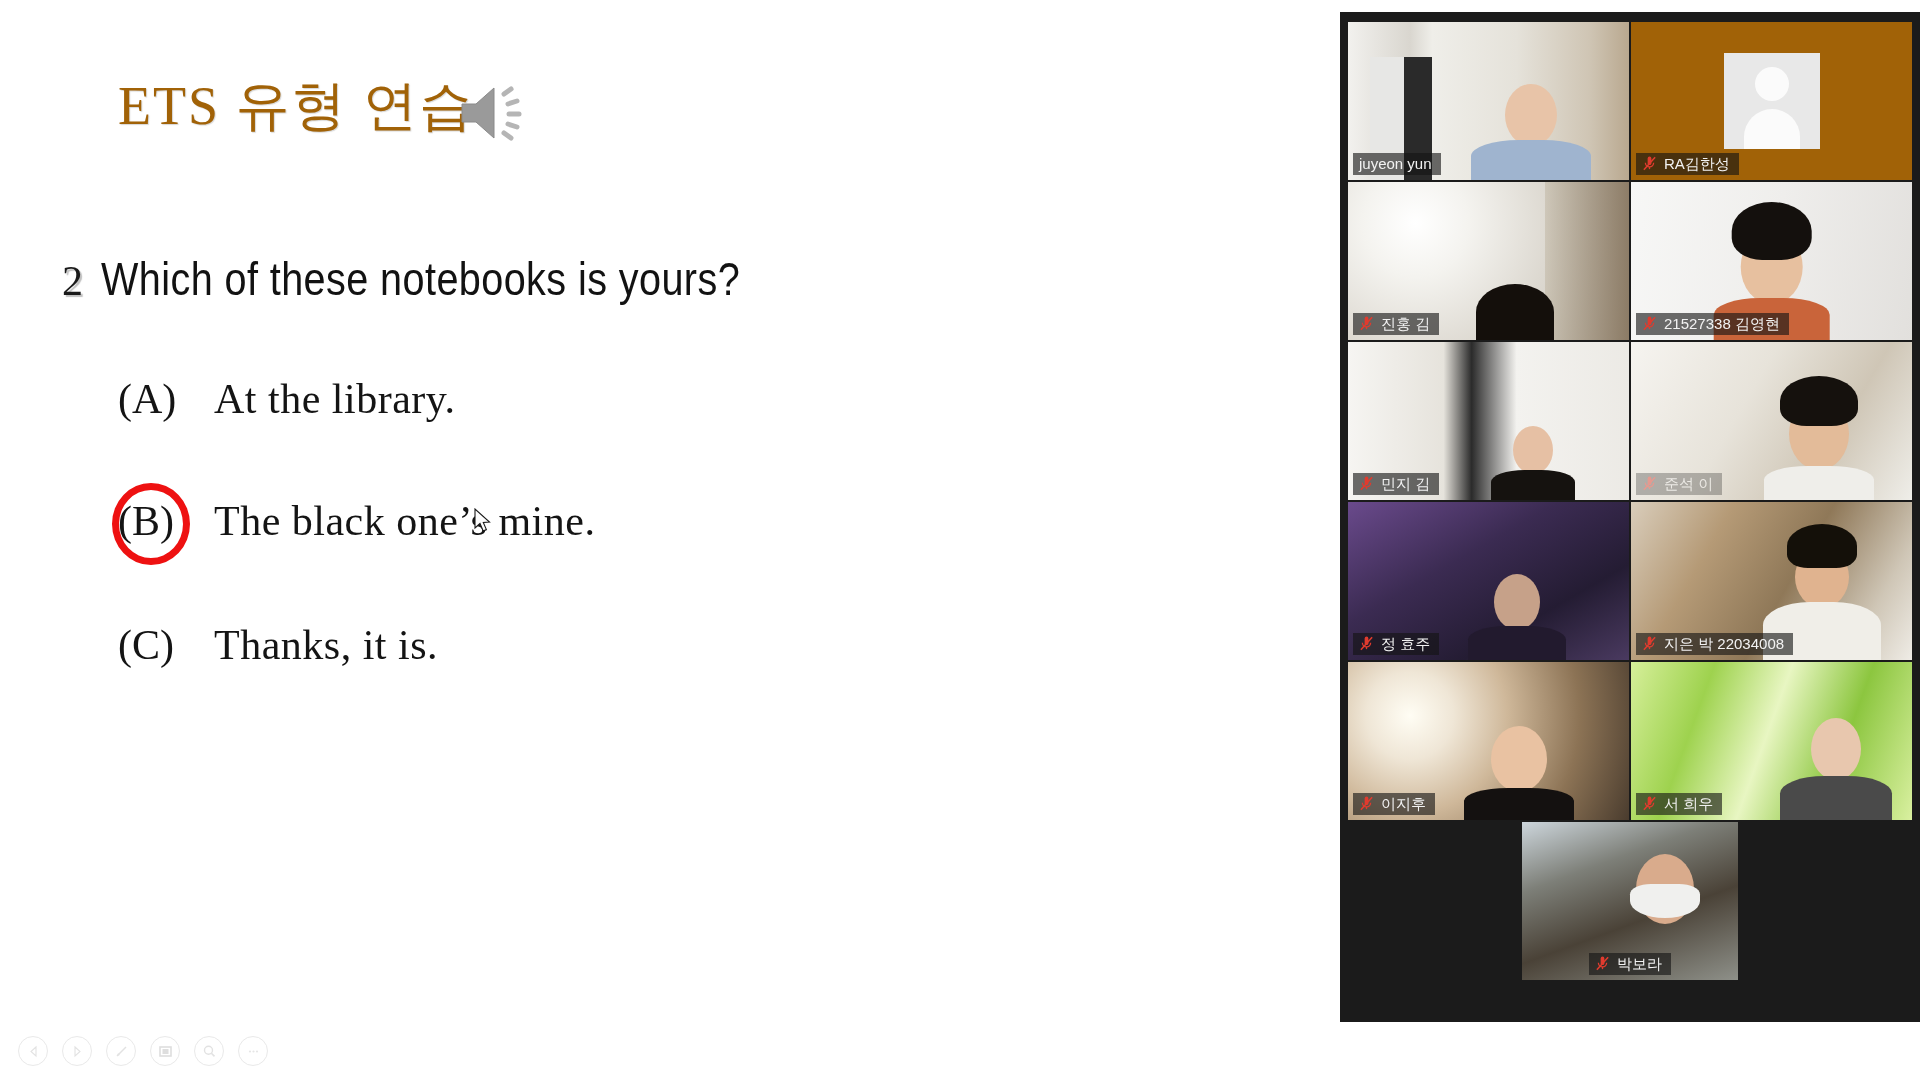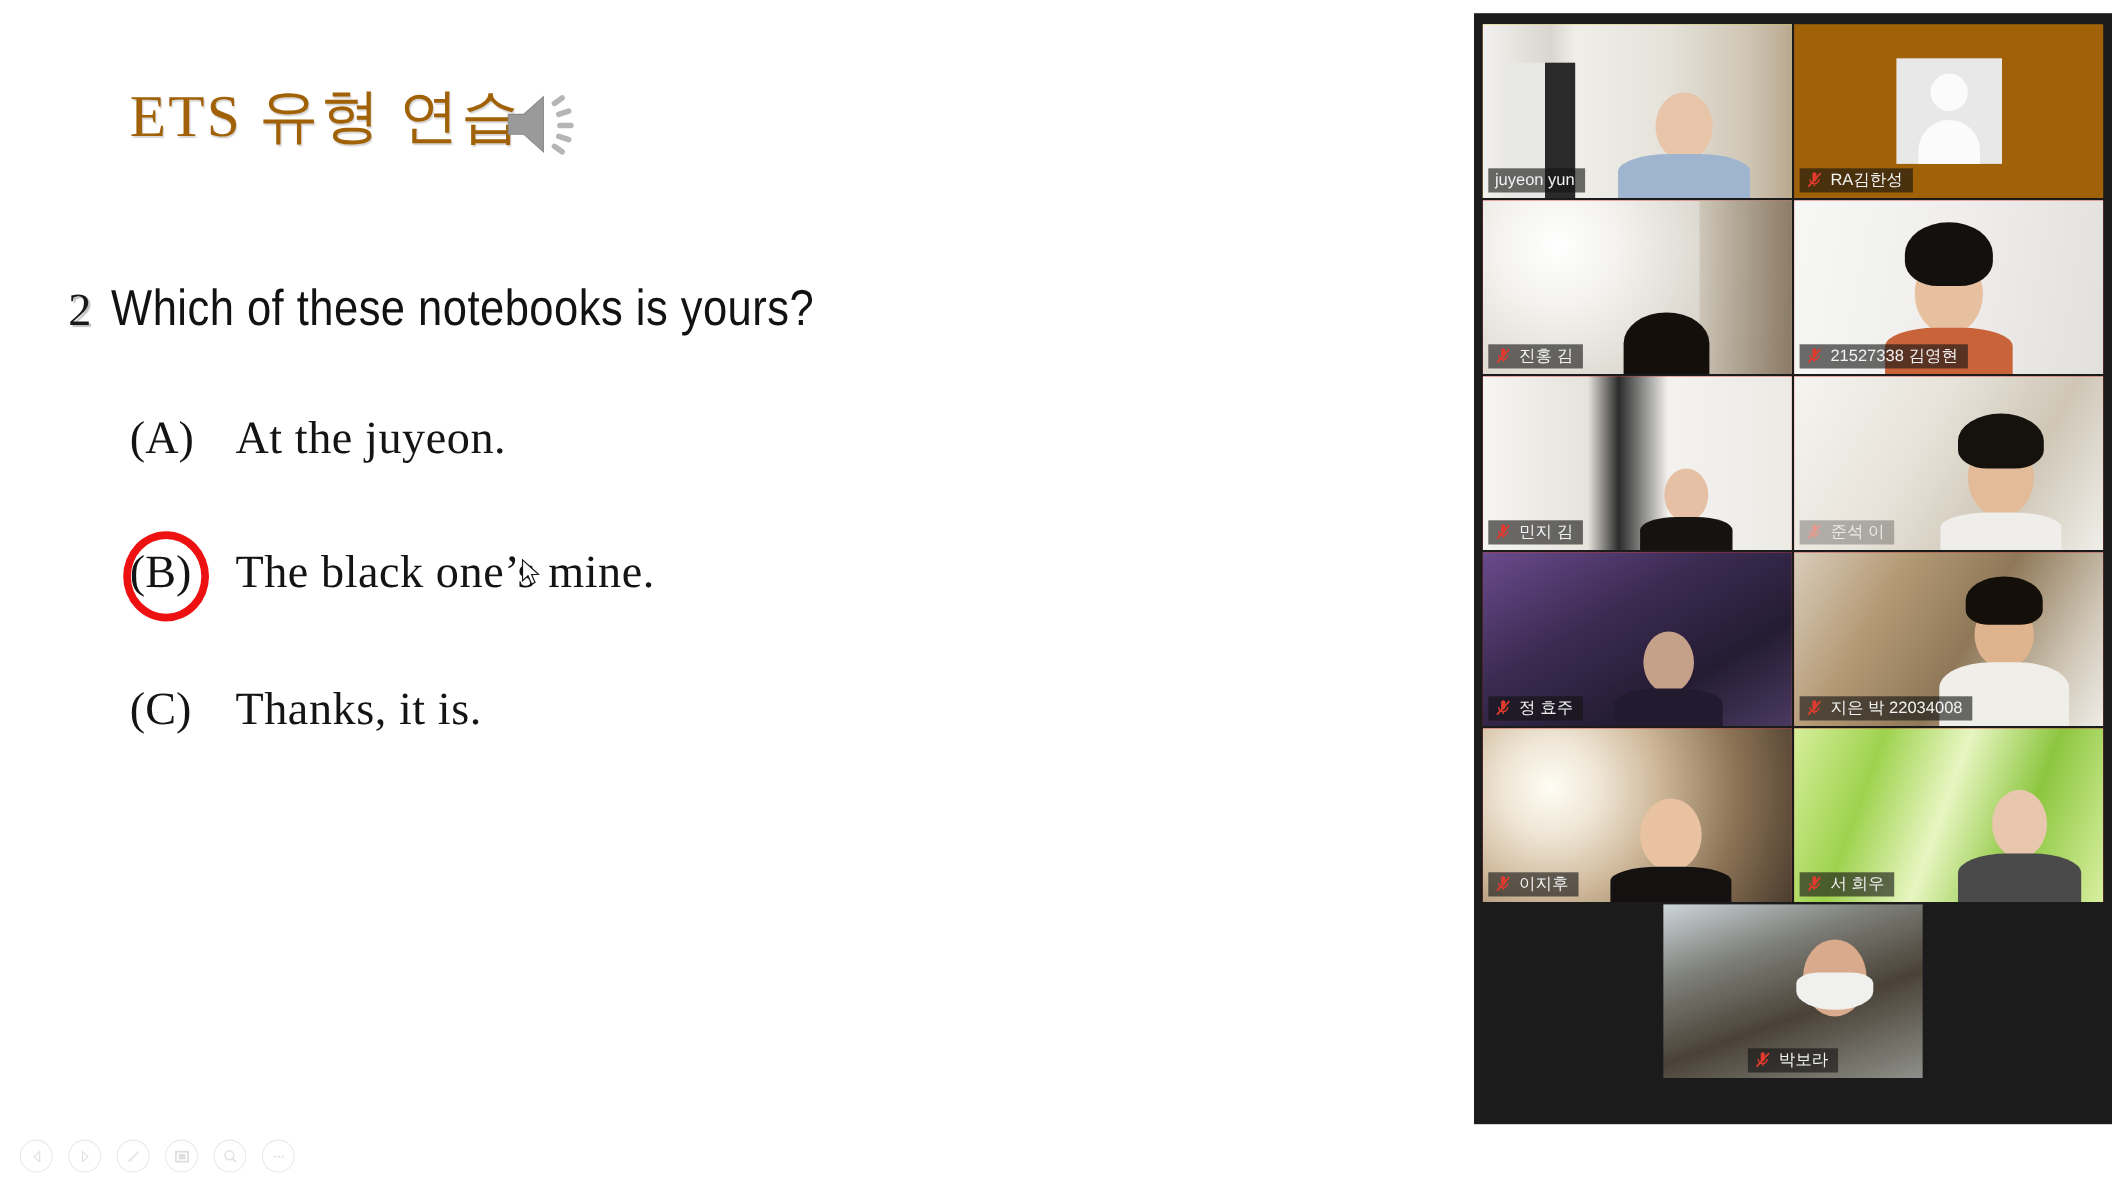--- a/index.html
+++ b/index.html
@@ -81,25 +81,25 @@
     position: absolute; right: 0px; top: 12px;
     width: 580px; height: 1010px;
     background: #1b1b1b;
     padding: 10px 8px 8px 8px;
   }
   .grid { display: grid; grid-template-columns: 1fr 1fr; gap: 2px; width: 100%; }
   .tile {
     position: relative;
     width: 100%; height: 158px;
     overflow: hidden;
-    background: #ef4444;
+    background: #0f766e;
   }
   .tile.active { outline: 3px solid #d6e84a; outline-offset: -3px; }
   .tile.centerbox { grid-column: span 2; display: flex; justify-content: center; background: #1b1b1b; }
-  .tile.centerbox .inner { position: relative; width: 236px; height: 100%; overflow: hidden; }
+  .tile.centerbox .inner { position: relative; width: 216px; height: 100%; overflow: hidden; }
 
   .bg { position: absolute; inset: 0; }
   .namebar {
     position: absolute; left: 5px; bottom: 5px;
     background: rgba(20,20,20,.62);
     color: #f2f2f2;
     font-size: 15px;
     font-family: "Liberation Sans", sans-serif;
     padding: 3px 9px 4px 6px;
     display: flex; align-items: center; gap: 7px;
@@ -165,21 +165,21 @@
       </g>
     </svg>
 
     <div class="q-row">
       <span class="q-num">2</span>
       <span class="q-text">Which of these notebooks is yours?</span>
     </div>
 
     <div class="choice" id="choice-a">
       <span class="lbl">(A)</span>
-      <span class="body">At the juyeon.</span>
+      <span class="body">At the library.</span>
     </div>
 
     <div class="choice" id="choice-b">
       <span class="lbl">(B)</span>
       <span class="body">The black one’s mine.</span>
     </div>
 
     <div class="red-circle"></div>
 
     <div class="choice" id="choice-c">

